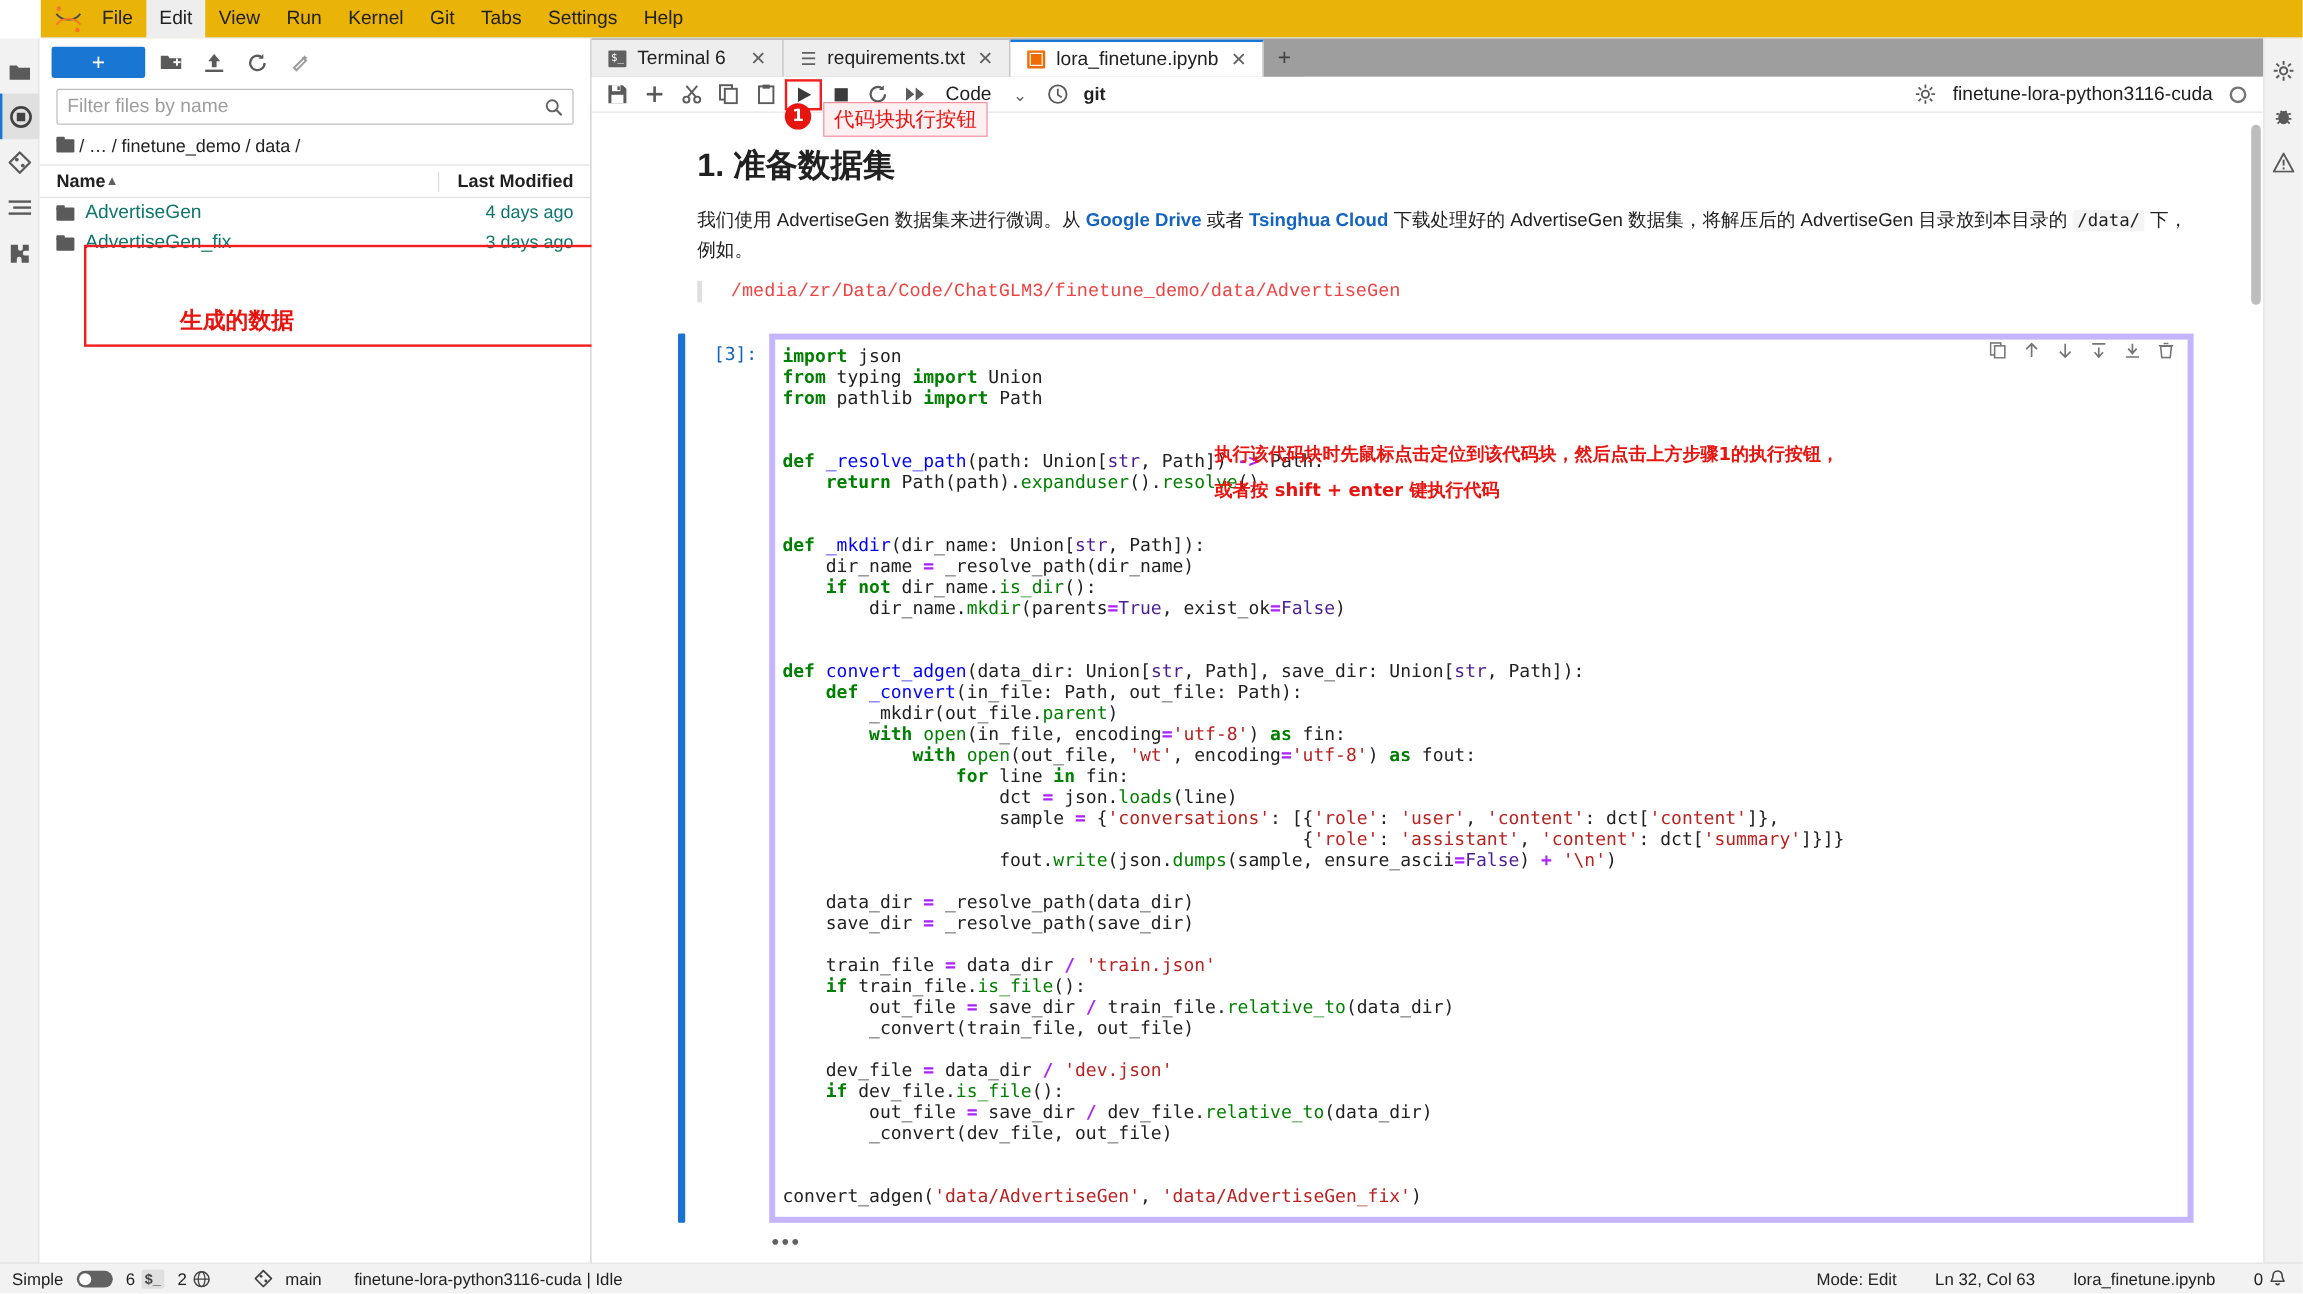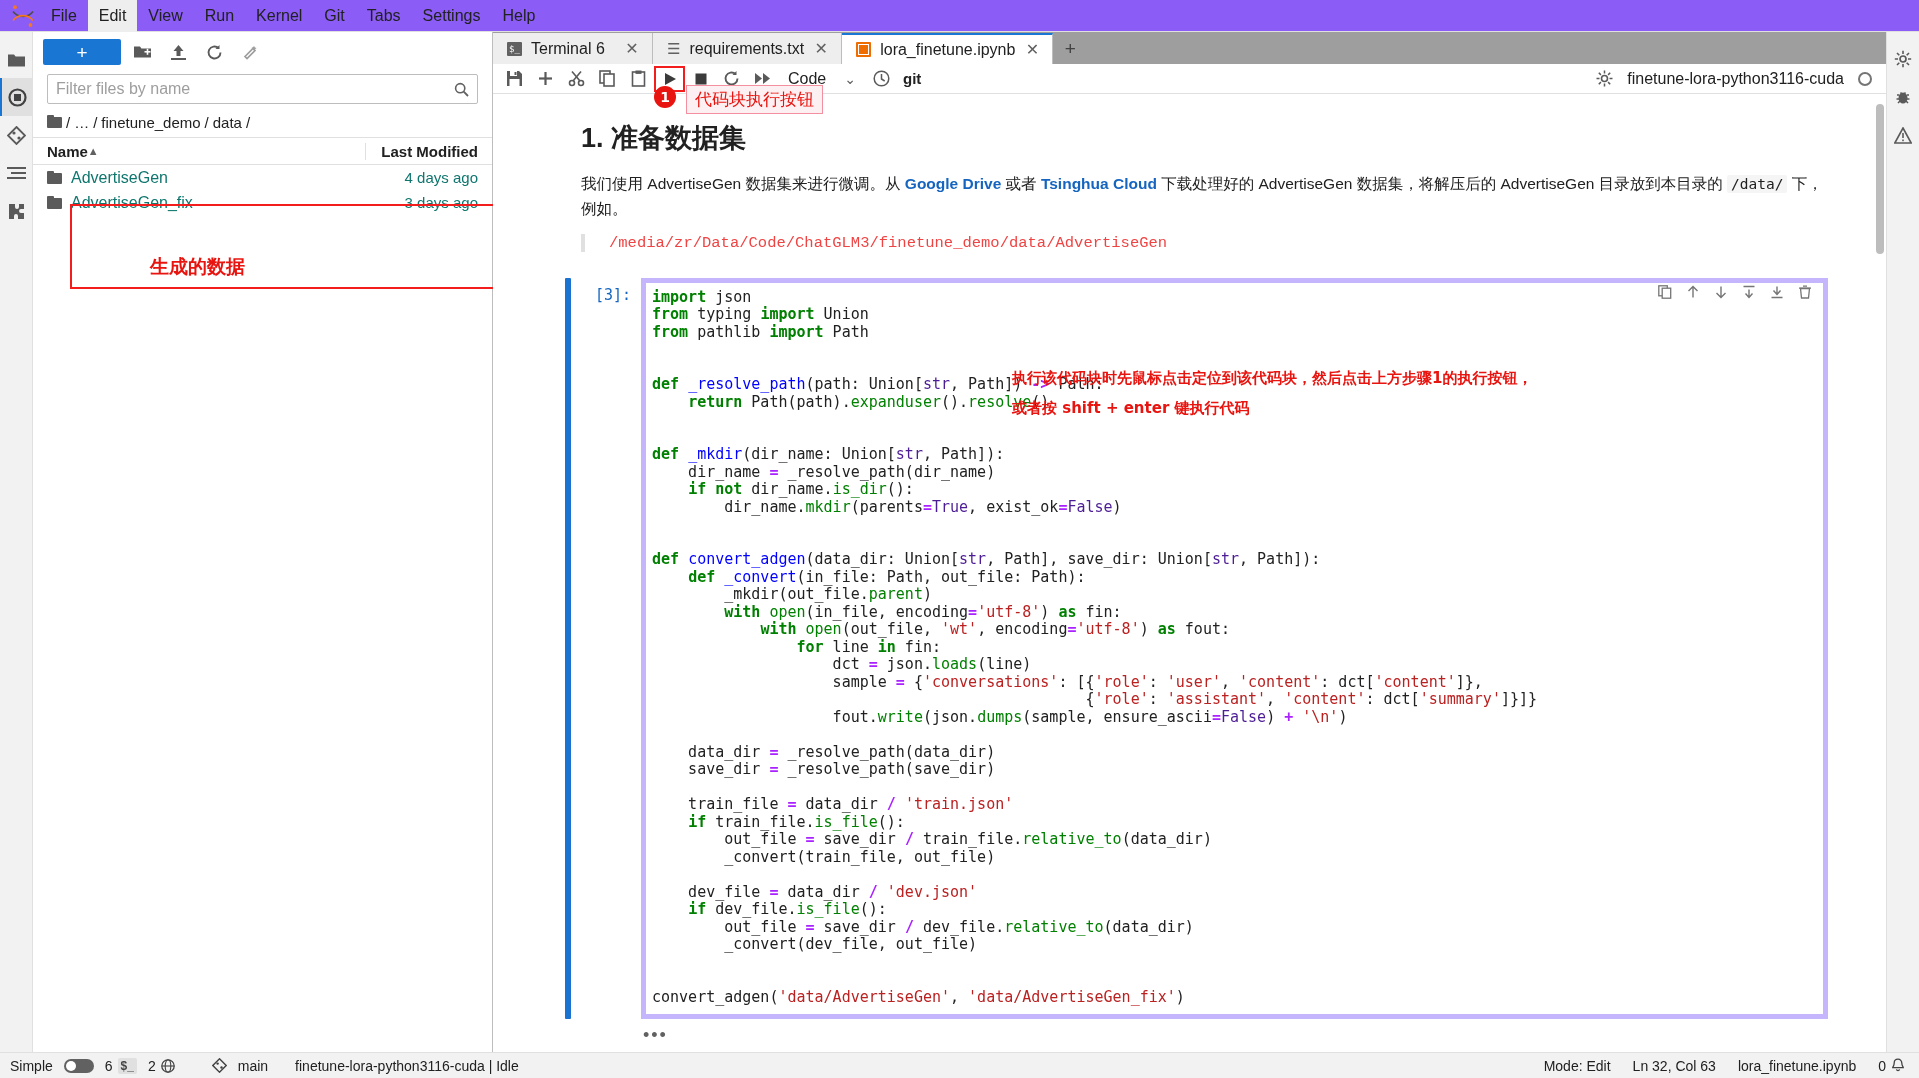--- a/index.html
+++ b/index.html
@@ -10,23 +10,24 @@
     background: #ffffff;
     color: #212121;
     font-size: 16px;
   }
   #app { width: 1919px; height: 1078px; display: flex; flex-direction: column; position: relative; }
 
   
   .menubar {
     height: 32px; flex: 0 0 32px;
     display: flex; align-items: center;
-    background: #8b5cf6;
+    background: #eab308;
     border-bottom: 1px solid #e0e0e0;
     padding-left: 6px;
+    margin-left: 34px;
   }
   .jp-logo { width: 34px; height: 28px; display:flex; align-items:center; justify-content:center; }
   .menu-item {
     padding: 6px 11px; font-size: 16px; color: #212121; line-height: 20px;
     cursor: default; white-space: nowrap;
   }
   .menu-item.active { background: #eeeeee; }
 
   
   .mainrow { flex: 1 1 auto; display: flex; min-height: 0; }
@@ -258,21 +259,21 @@
     display: flex; flex-direction: column; align-items: center; padding-top: 8px;
   }
 
   
   .statusbar {
     height: 26px; flex: 0 0 26px; display: flex; align-items: center;
     background: #f2f2f2; border-top: 1px solid #e0e0e0;
     font-size: 14px; color: #212121; padding: 0 10px; gap: 10px;
   }
   .sb-left { display: flex; align-items: center; gap: 11px; }
-  .sb-right { margin-left: auto; display: flex; align-items: center; gap: 22px; padding-right: 4px;}
+  .sb-right { margin-left: auto; display: flex; align-items: center; gap: 32px; padding-right: 4px;}
   .toggle {
     width: 30px; height: 14px; background: #616161; border-radius: 7px;
     position: relative; cursor: pointer;
   }
   .toggle::after {
     content: ''; position: absolute; left: 2px; top: 2px;
     width: 10px; height: 10px; background: #fff; border-radius: 50%;
   }
   .sb-badge {
     background: #e0e0e0; color: #424242; font-size: 12px;

